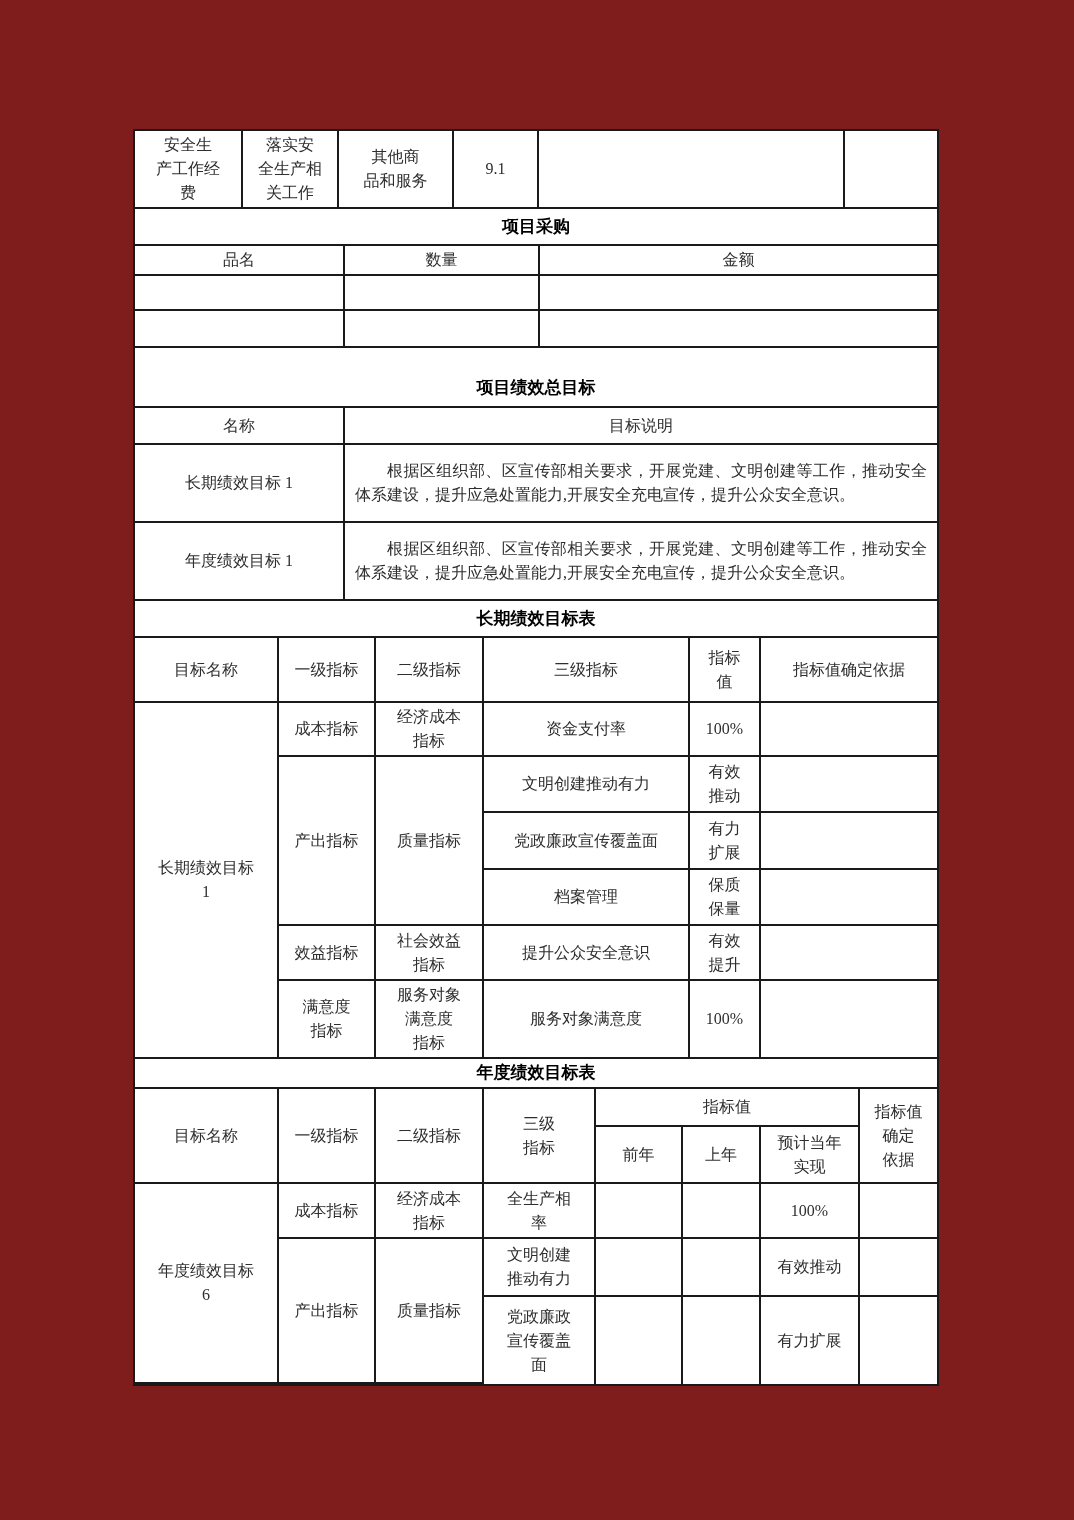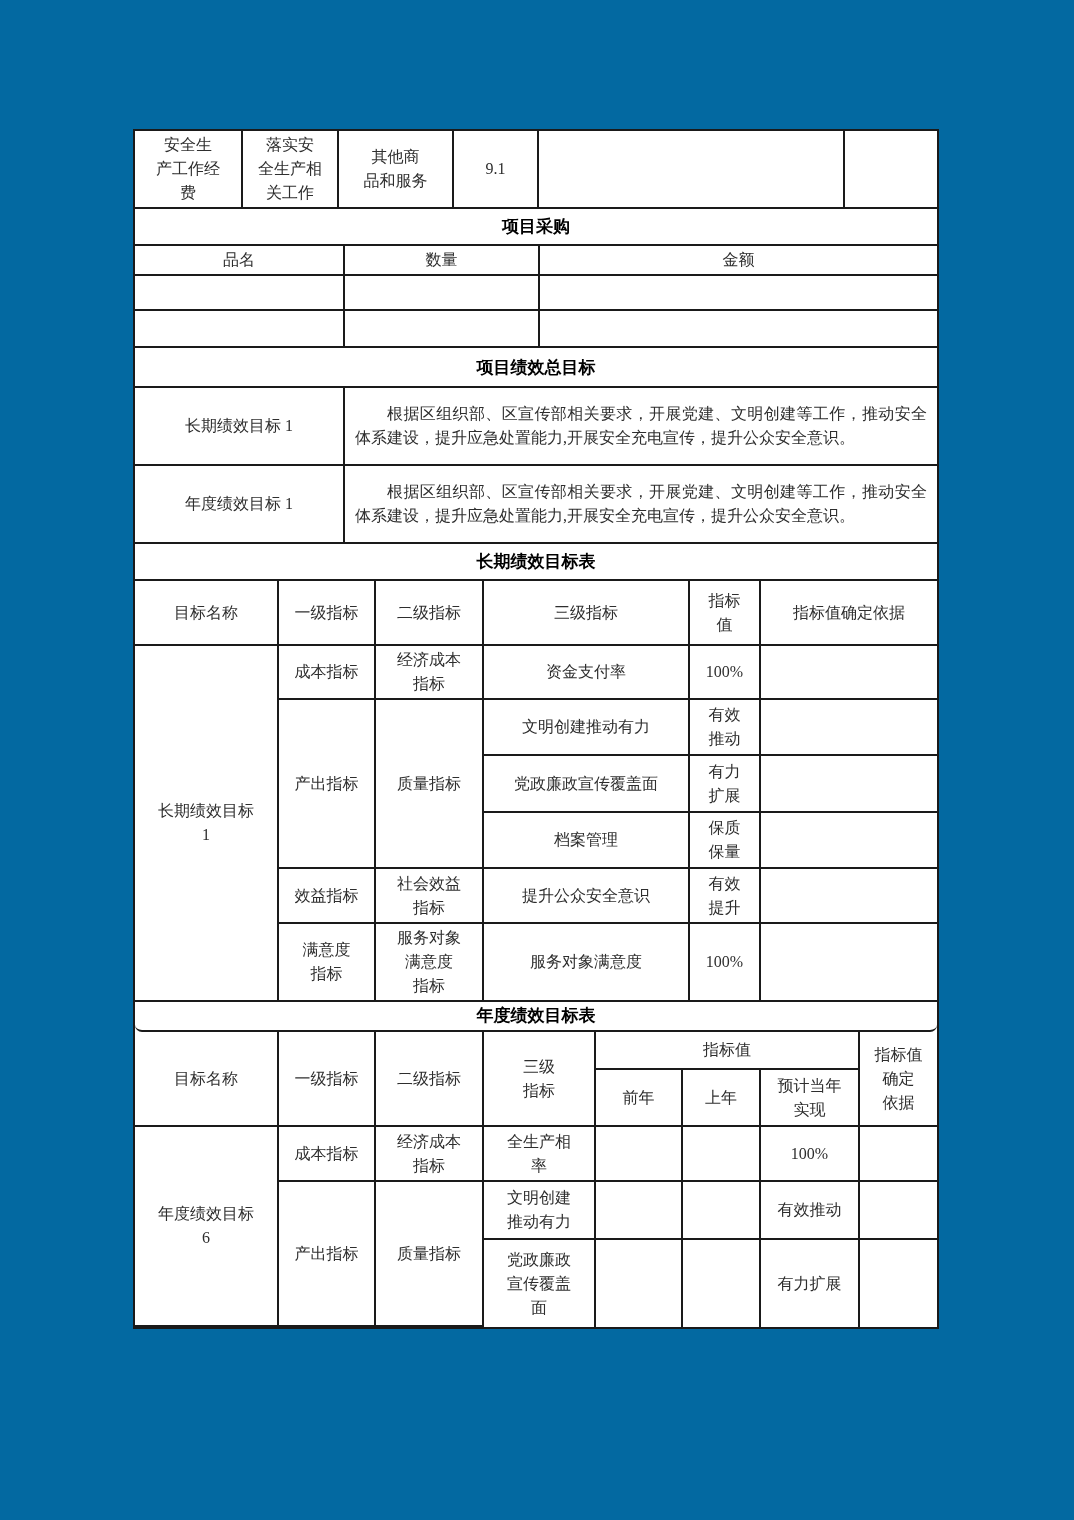--- a/index.html
+++ b/index.html
@@ -1,21 +1,21 @@
 <!DOCTYPE html>
 <html><head>
 <meta charset="utf-8">
 <style>
   * { margin: 0; padding: 0; box-sizing: border-box; }
   html, body { background: #ffffff; }
   .page {
     position: relative;
     width: 1074px;
     height: 1520px;
-    background: #0369a1;
+    background: #7f1d1d;
     font-family: "Liberation Serif", "DejaVu Serif", serif;
     color: #2e2e2e;
     text-decoration: underline;
   }
   .doc-table {
     position: absolute;
     left: 133px;
     top: 129px;
     width: 806px;
     border: 2px solid #1a1a1a;
@@ -44,22 +44,22 @@
   .bar {
     height: 37px;
     border-bottom: 2px solid #1a1a1a;
     display: flex;
     align-items: center;
     justify-content: center;
     font-size: 17px;
     font-weight: bold;
     color: #000000;
   }
-  .bar.h40 { height: 40px; }
-  .bar.h30 { height: 30px; line-height: 28px; border-radius: 7px; }
+  .bar.h40 { height: 40px; margin-top: 20px; }
+  .bar.h30 { height: 30px; line-height: 28px; }
   .desc {
     white-space: normal;
     text-align: justify;
     text-indent: 2em;
     padding: 4px 10px;
   }
   .valcol { padding: 2px 10px; }
 </style>
 </head>
 <body>
@@ -119,20 +119,24 @@
     </tbody>
       </table>
 
     <div class="bar h40">项目绩效总目标</div>
     <table>
       <colgroup>
         <col style="width:210px">
           <col style="width:592px">
       </colgroup>
       <tbody>
+          <tr style="height:37px">
+        <th>名称</th>
+        <th class="last">目标说明</th>
+      </tr>
       <tr style="height:78px">
         <td>长期绩效目标 1</td>
         <td class="last desc">根据区组织部、区宣传部相关要求，开展党建、文明创建等工作，推动安全体系建设，提升应急处置能力,开展安全充电宣传，提升公众安全意识。</td>
       </tr>
       <tr style="height:78px">
         <td>年度绩效目标 1</td>
         <td class="last desc">根据区组织部、区宣传部相关要求，开展党建、文明创建等工作，推动安全体系建设，提升应急处置能力,开展安全充电宣传，提升公众安全意识。</td>
       </tr>
     </tbody>
       </table>

